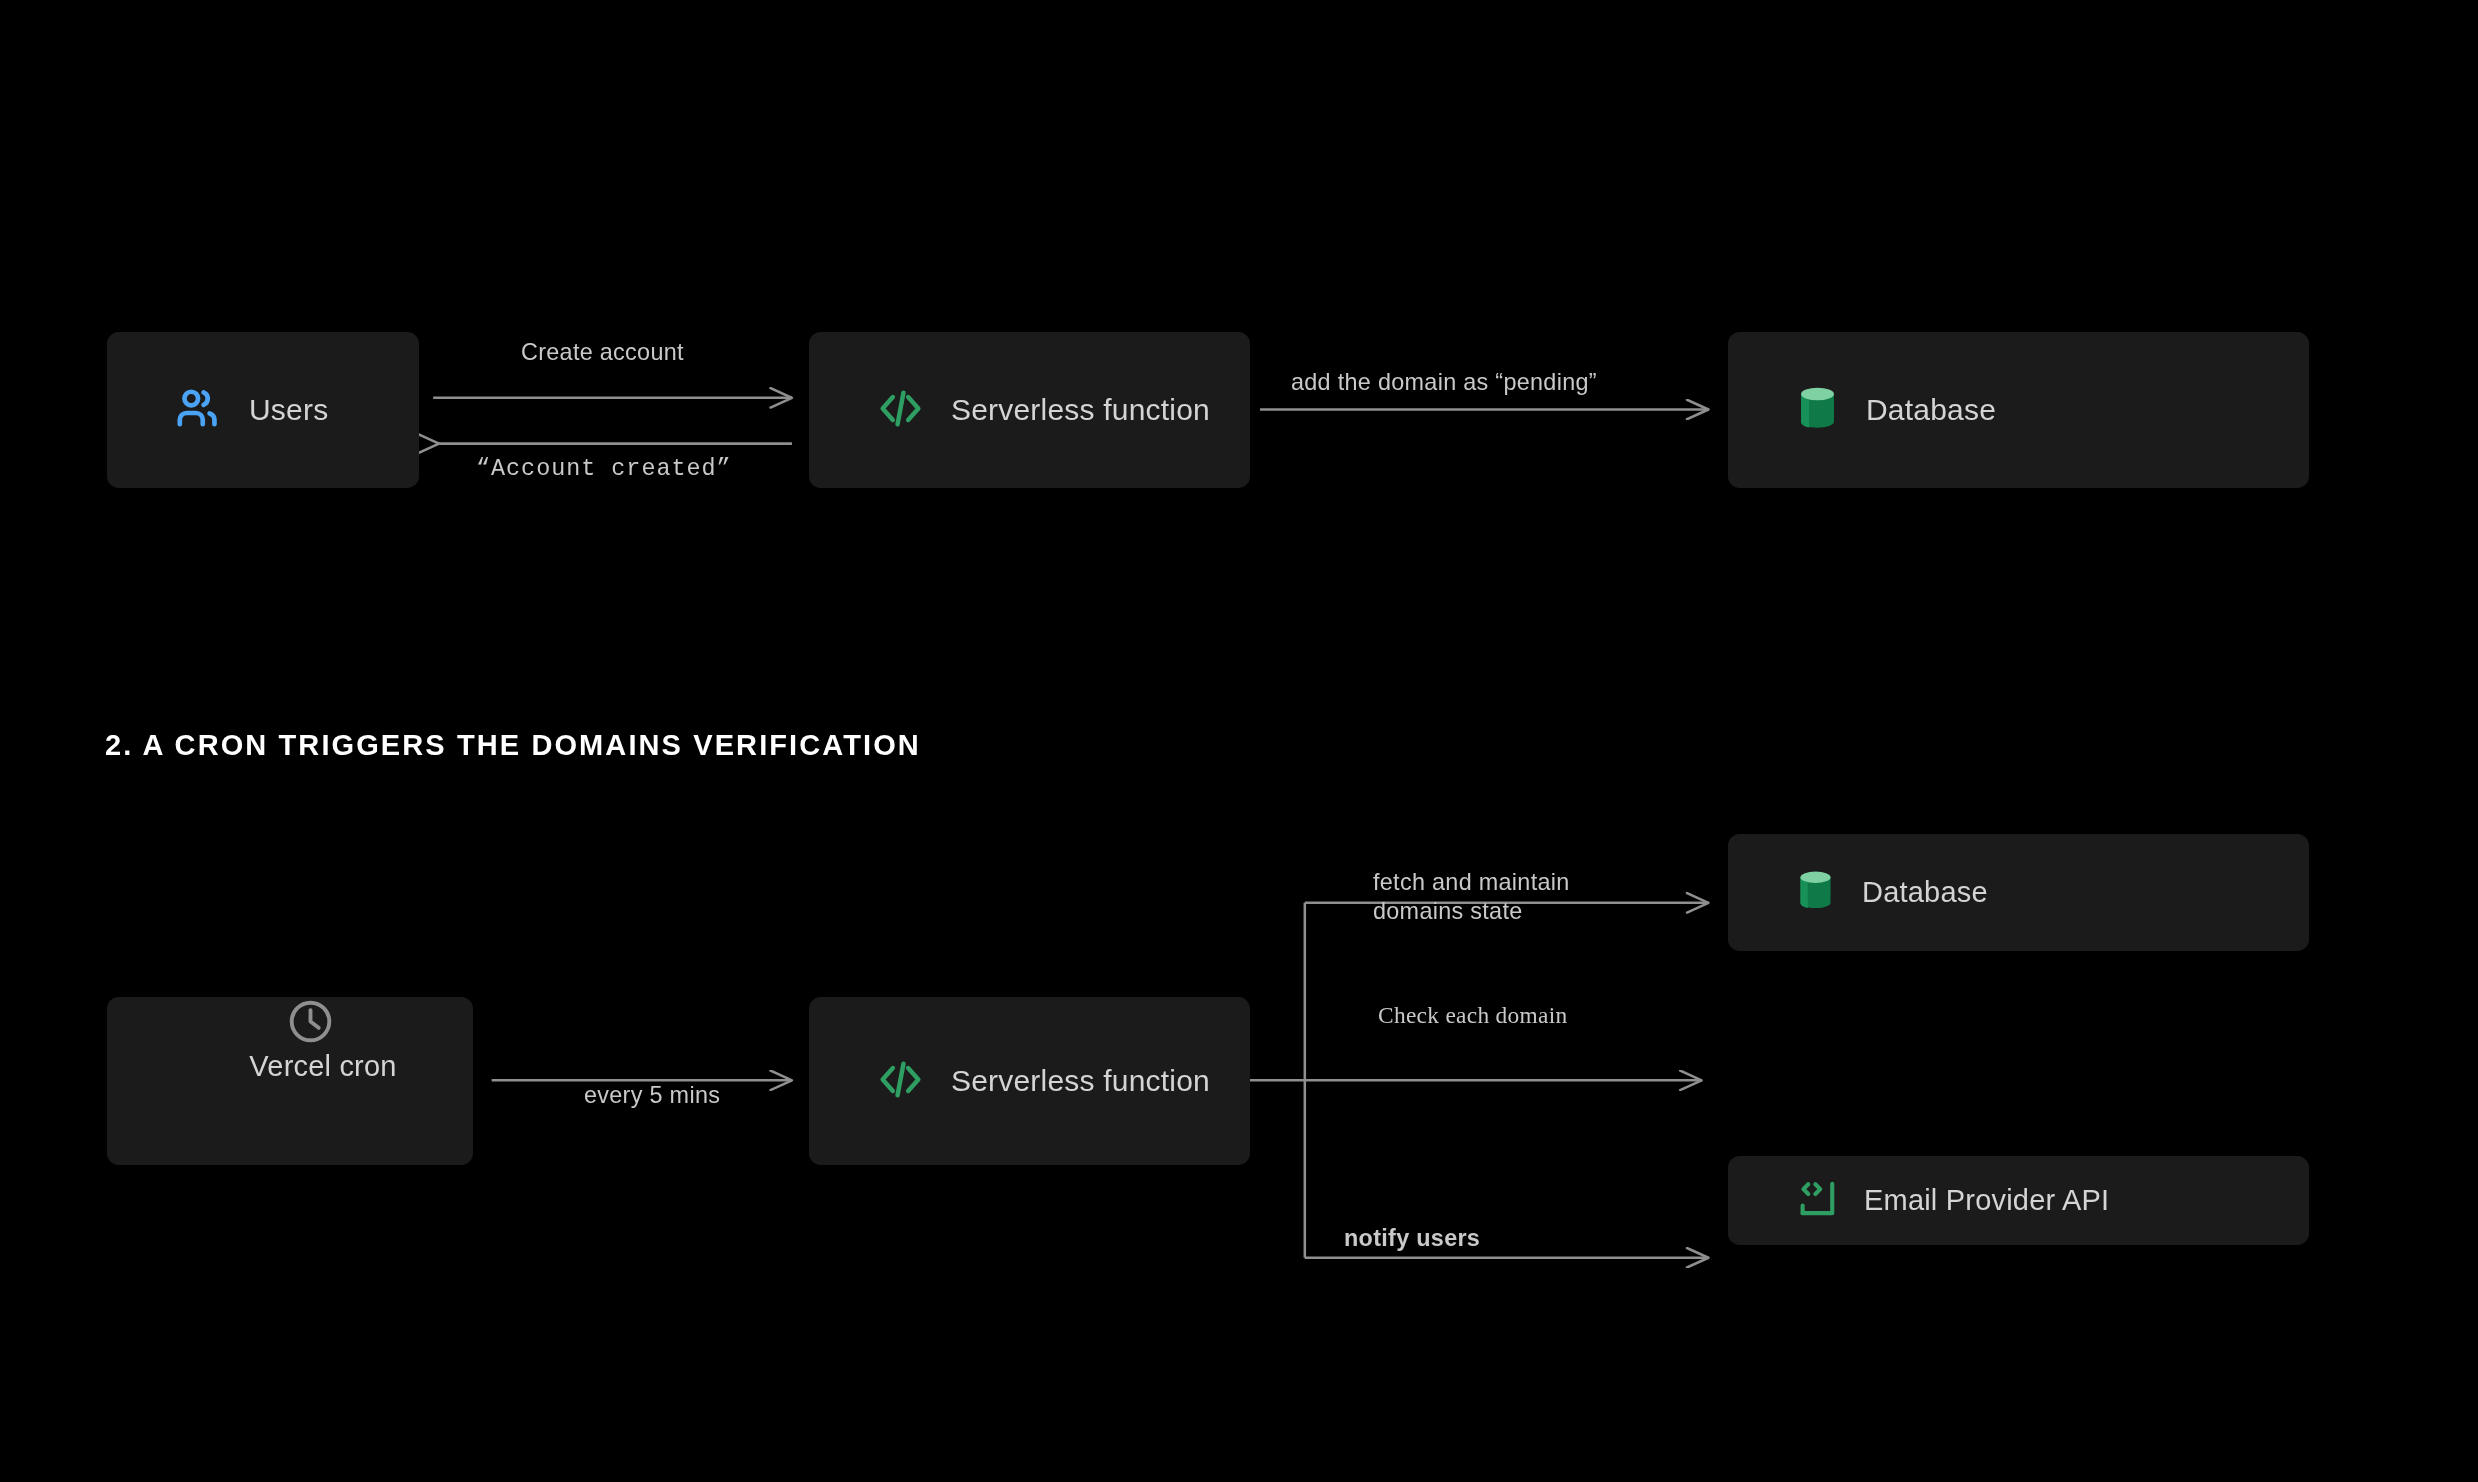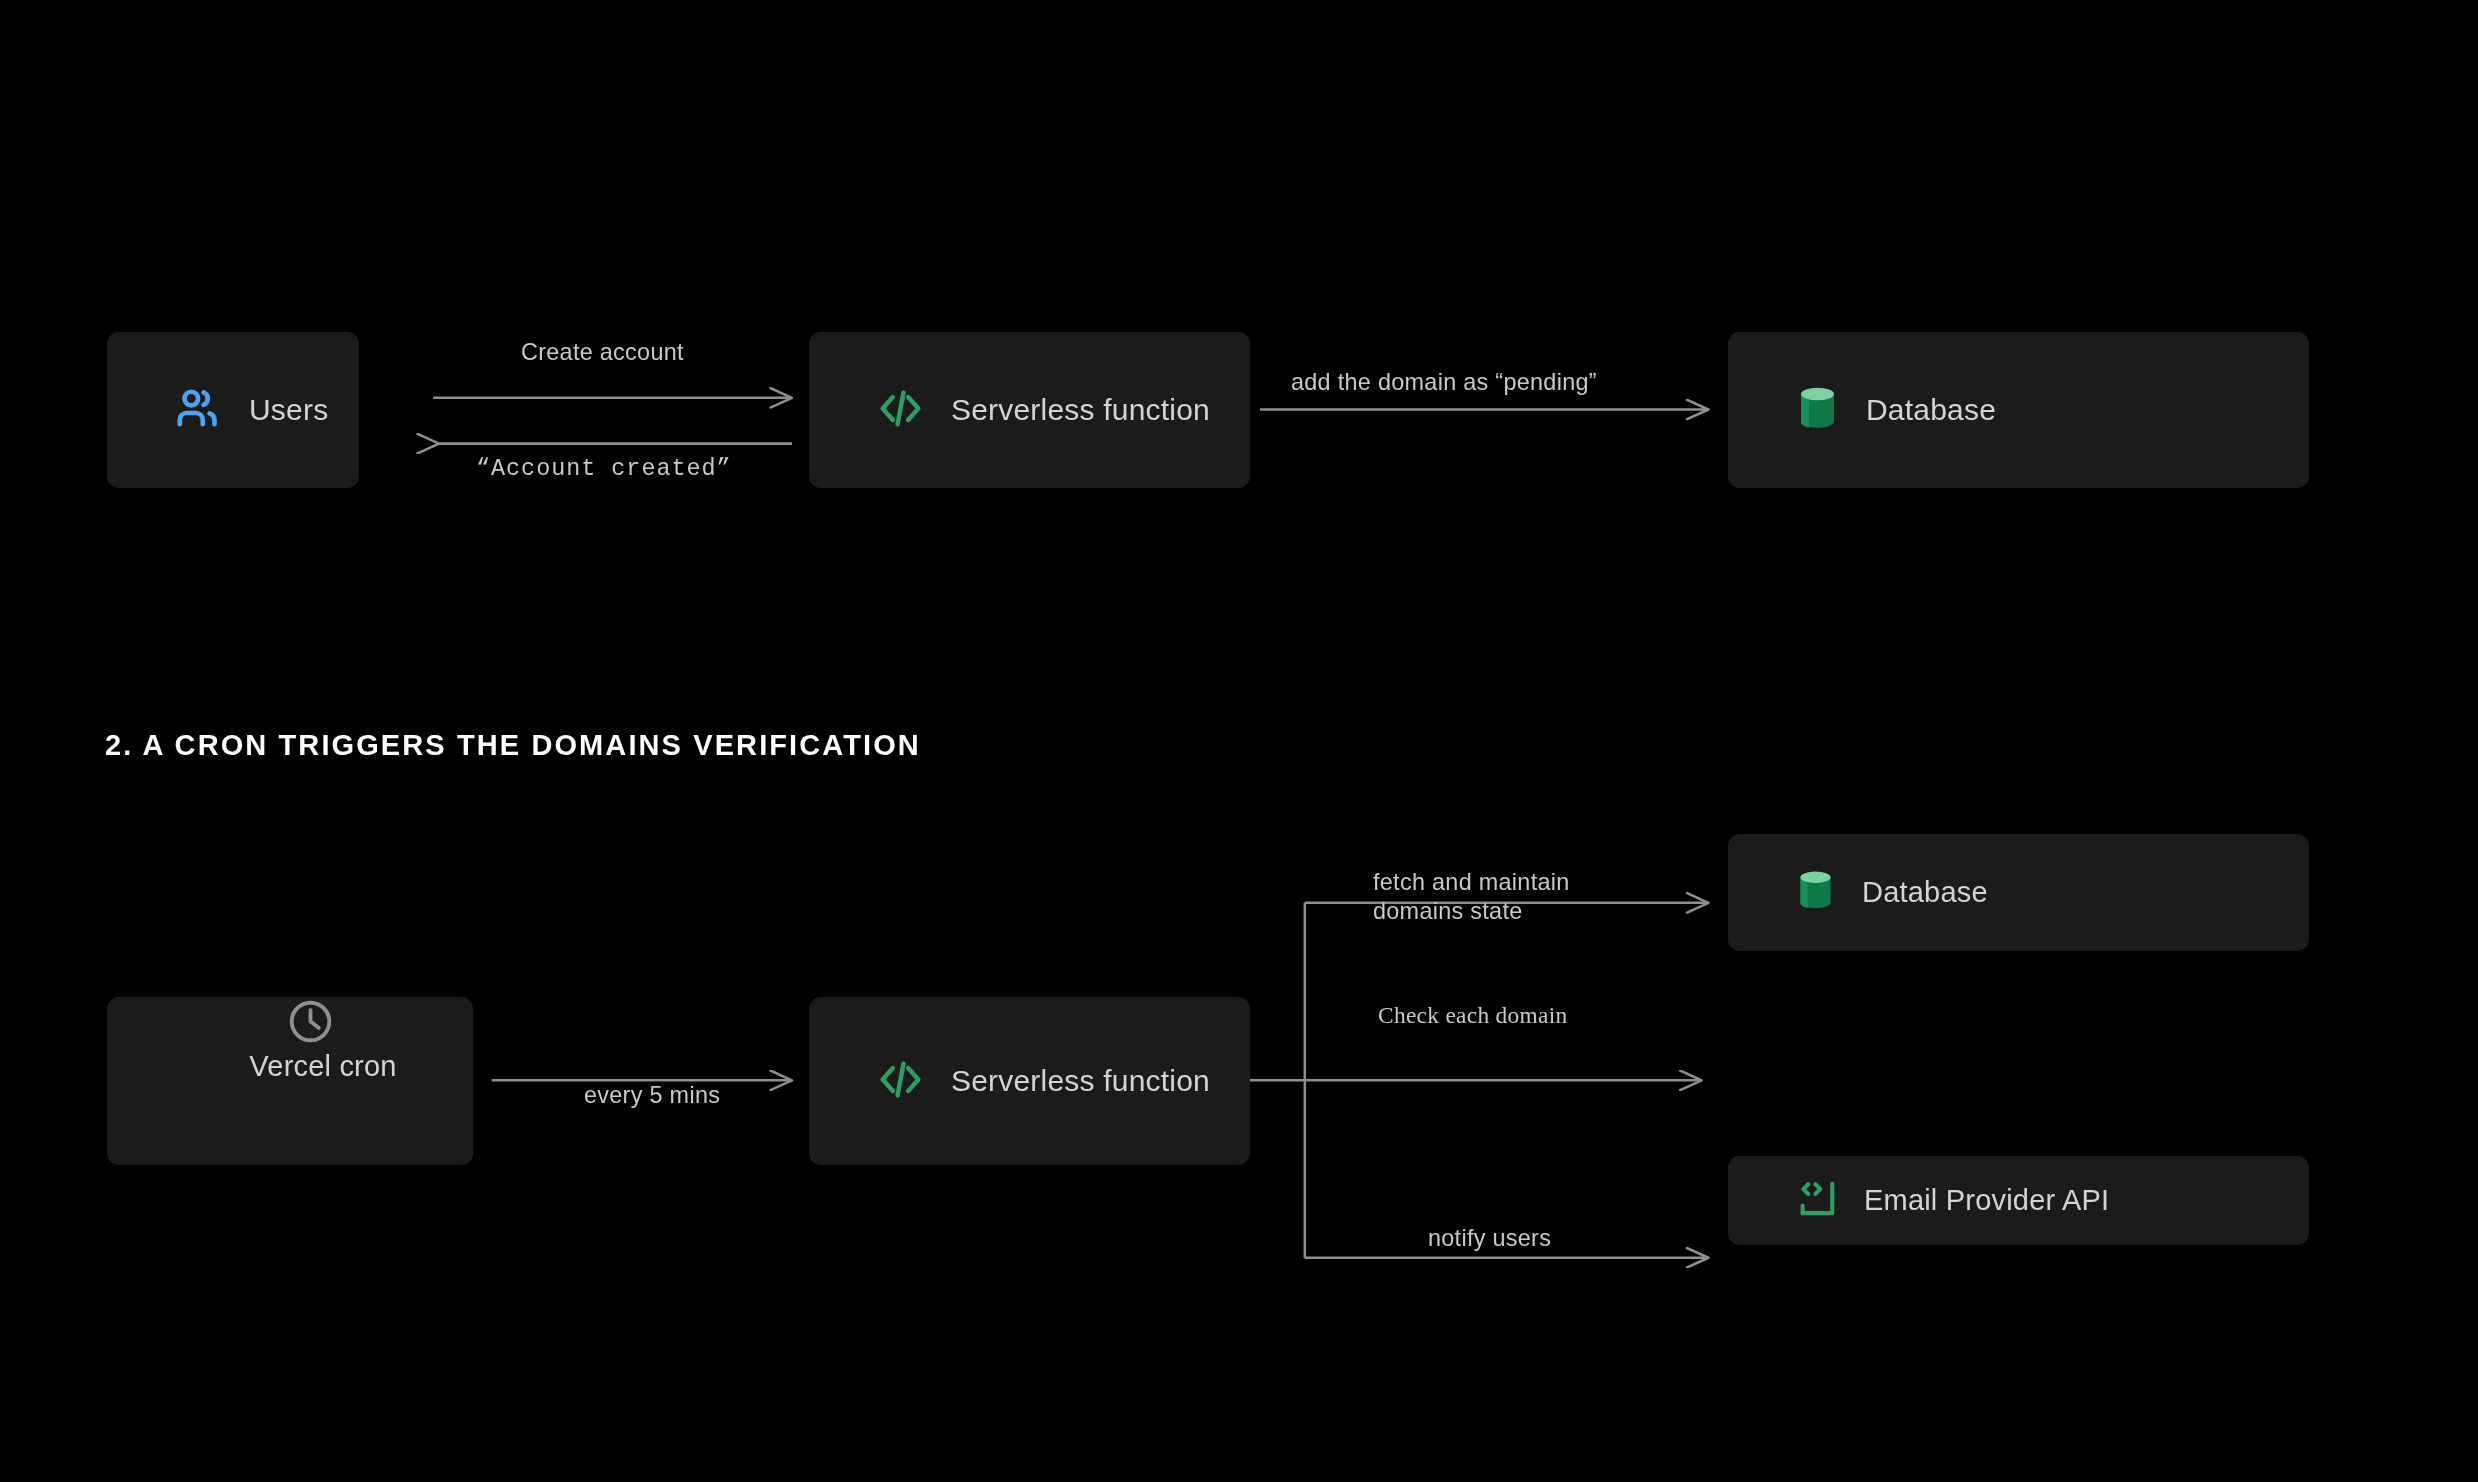--- a/index.html
+++ b/index.html
@@ -51,21 +51,21 @@
   }
   .node .node-label {
     color: #d4d4d4;
     font-size: 30px;
     font-weight: 400;
     white-space: nowrap;
     letter-spacing: 0.2px;
   }
 
   
-  #node-users        { left: 107px;  top: 332px;  width: 252px; height: 156px; }
+  #node-users        { left: 107px;  top: 332px;  width: 312px; height: 156px; }
   #node-serverless-1 { left: 809px;  top: 332px;  width: 441px; height: 156px; }
   #node-database-1   { left: 1728px; top: 332px;  width: 581px; height: 156px; }
 
   
   #node-cron         { left: 107px;  top: 997px; width: 366px; height: 168px; flex-direction: column; }
   #node-serverless-2 { left: 809px;  top: 997px; width: 441px; height: 168px; }
   #node-database-2   { left: 1728px; top: 834px;  width: 581px; height: 117px; }
   #node-dns          { left: 1728px; top: 995px; width: 581px; height: 117px; }
   #node-email        { left: 1728px; top: 1156px; width: 581px; height: 89px; }
 
@@ -89,21 +89,21 @@
     font-size: 23.4px;
     letter-spacing: 1px;
   }
 
   #label-create-account   { left: 521px;  top: 339px;  width: 195px; }
   #label-account-created  { left: 476px;  top: 456px;  width: 283px; }
   #label-add-domain       { left: 1291px; top: 369px;  width: 355px; }
   #label-every-5-mins     { left: 584px;  top: 1038px; width: 160px; margin-top: 44px; }
   #label-fetch-maintain   { left: 1373px; top: 868px;  width: 234px; line-height: 1.22; white-space: normal; }
   #label-check-domain     { left: 1378px; top: 1002px; width: 244px; font-family: Liberation Serif, serif; }
-  #label-notify-users     { left: 1428px; top: 1225px; width: 144px; }
+  #label-notify-users     { left: 1344px; top: 1225px; width: 144px; font-weight: bold; }
 
   svg.wires {
     position: absolute;
     left: 0; top: 0;
     width: 2478px;
     height: 1482px;
     pointer-events: none;
   }
 </style>
 </head>

